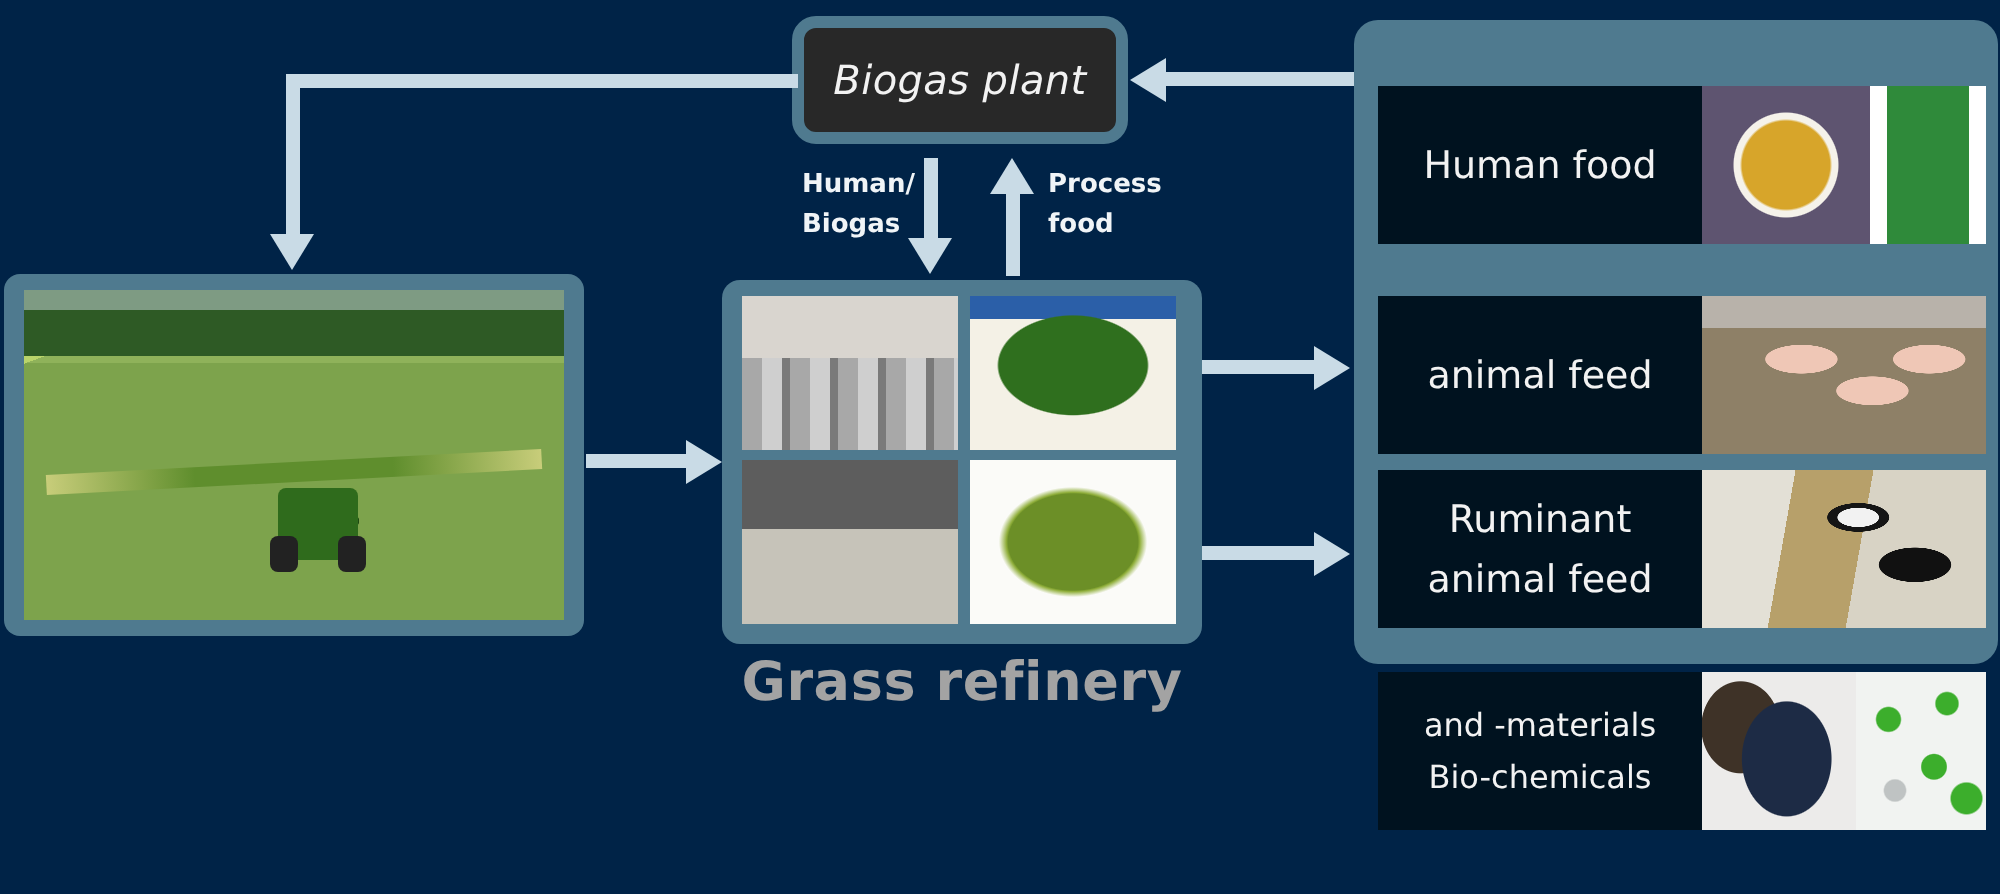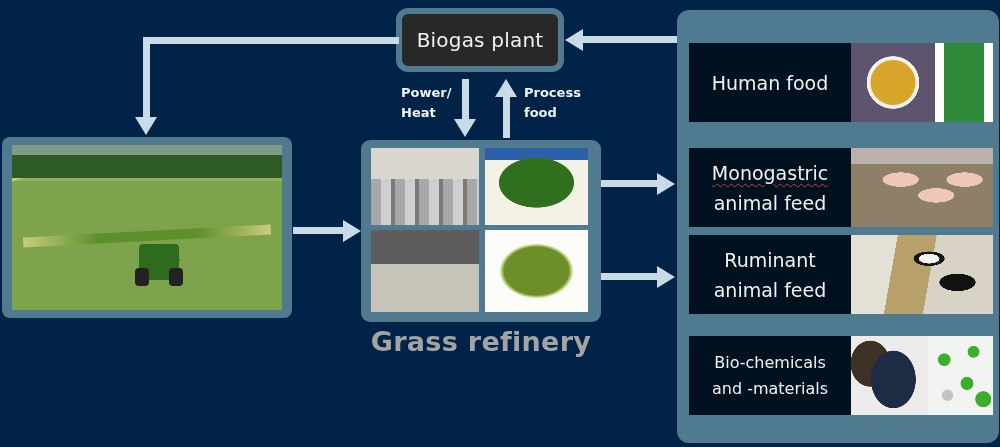--- a/index.html
+++ b/index.html
@@ -12,21 +12,21 @@
     }
     .abs { position: absolute; }
 
     
     .biogas {
       left: 396px; top: 8px; width: 168px; height: 64px;
       background: #282828;
       border: 6px solid #4f7a8f;
       border-radius: 12px;
       display: flex; align-items: center; justify-content: center;
-      font-size: 20px; color: #f2f2f2; letter-spacing: 0.2px;
+      font-size: 20px; color: #f2f2f2; letter-spacing: 0.2px; font-style: italic;
     }
 
     
     .line { background: #c9dbe6; }
     .head-down {
       width: 0; height: 0;
       border-left: 11px solid transparent;
       border-right: 11px solid transparent;
       border-top: 18px solid #c9dbe6;
     }
@@ -117,21 +117,21 @@
         #fbfbf8;
     }
 
     .refinery-title {
       left: 361px; top: 326px; width: 240px; text-align: center;
       font-size: 27px; font-weight: bold; color: #a3a3a3; letter-spacing: 0.3px;
     }
 
     
     .products-panel {
-      left: 677px; top: 10px; width: 322px; height: 433px;
+      left: 677px; top: 10px; width: 322px; height: 322px;
       background: #4f7a8f; border-radius: 12px;
     }
     .product {
       position: absolute; left: 12px; width: 304px; height: 79px;
       display: flex;
     }
     .product-label {
       width: 162px; height: 100%;
       background: #00121f;
       display: flex; flex-direction: column; align-items: center; justify-content: center;
@@ -200,22 +200,22 @@
 <div class="abs line" style="left:583px; top:36px; width:96px; height:7px;"></div>
 <div class="abs head-left" style="left:565px; top:29px;"></div>
 
 <div class="abs line" style="left:143px; top:37px; width:256px; height:7px;"></div>
 <div class="abs line" style="left:143px; top:37px; width:7px; height:82px;"></div>
 <div class="abs head-down" style="left:135px; top:117px;"></div>
 
 <div class="abs line" style="left:462px; top:79px; width:7px; height:42px;"></div>
 <div class="abs head-down" style="left:454px; top:119px;"></div>
 <div class="abs flow-label" style="left:401px; top:83px;">
-  <div>Power/</div>
-  <div>Heat</div>
+  <div>Human/</div>
+  <div>Biogas</div>
 </div>
 
 <div class="abs head-up" style="left:495px; top:79px;"></div>
 <div class="abs line" style="left:503px; top:95px; width:7px; height:43px;"></div>
 <div class="abs flow-label" style="left:524px; top:83px;">
   <div>Process</div>
   <div>food</div>
 </div>
 
 <div class="abs field-panel">
@@ -248,41 +248,40 @@
       <span>Human food</span>
     </div>
     <div class="product-img">
       <div class="img-curry"></div>
       <div class="img-bar"></div>
     </div>
   </div>
 
   <div class="product" style="top:138px;">
     <div class="product-label">
-      <span class="squiggle">Monogastric</span>
       <span>animal feed</span>
     </div>
     <div class="product-img">
       <div class="img-pigs"></div>
     </div>
   </div>
 
   <div class="product" style="top:225px;justify-content:space-between;">
     <div class="product-label">
       <span>Ruminant</span>
       <span>animal feed</span>
     </div>
     <div class="product-img">
       <div class="img-cows"></div>
     </div>
   </div>
 
   <div class="product" style="top:326px;">
     <div class="product-label small">
+      <span>and -materials</span>
       <span>Bio-chemicals</span>
-      <span>and -materials</span>
     </div>
     <div class="product-img">
       <div class="img-mugs"></div>
       <div class="img-molecule"></div>
     </div>
   </div>
 </div>
 
 </body></html>

